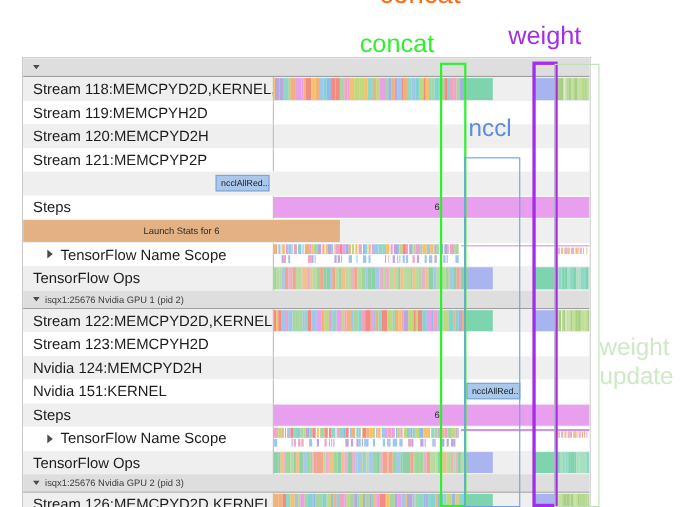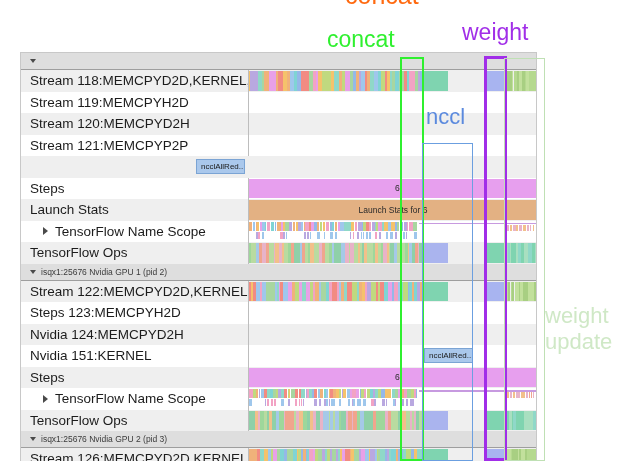--- a/index.html
+++ b/index.html
@@ -232,23 +232,20 @@
         <div class="tlabel">
           <span>Steps</span>
         </div>
         <div class="ttrack">
           <div class="solidbar" style="left: 0px; width: 288px; background: rgb(231, 159, 238);">
             <span style="position: absolute; left: 146px;">6</span>
           </div>
         </div>
       </div>
       <div class="trow shade">
-        <div class="tlabel">
-          <span>Launch Stats</span>
-        </div>
         <div class="ttrack">
           <div class="solidbar" style="left: 0px; width: 288px; background: rgb(227, 177, 131);">
             <span>Launch Stats for 6</span>
           </div>
         </div>
       </div>
       <div class="trow plain">
         <div class="tlabel indent">
           <span class="arrow"></span>
           <span>TensorFlow Name Scope</span>
@@ -558,21 +555,21 @@
             <div style="position: absolute; top: 0px; height: 19.5px; left: 20.4803px; width: 2.53926px; background: rgb(168, 207, 130);"></div>
             <div style="position: absolute; top: 0px; height: 19.5px; left: 23.0195px; width: 2.56518px; background: rgb(194, 224, 156);"></div>
             <div style="position: absolute; top: 0px; height: 19.5px; left: 25.5847px; width: 3.11485px; background: rgb(194, 224, 156);"></div>
             <div style="position: absolute; top: 0px; height: 19.5px; left: 28.6995px; width: 2.12795px; background: rgb(168, 207, 130);"></div>
             <div style="position: absolute; top: 0px; height: 19.5px; left: 30.8275px; width: 2.1725px; background: rgb(168, 207, 130);"></div>
           </div>
         </div>
       </div>
       <div class="trow plain">
         <div class="tlabel">
-          <span>Steps 123:MEMCPYH2D</span>
+          <span>Stream 123:MEMCPYH2D</span>
         </div>
         <div class="ttrack"></div>
       </div>
       <div class="trow shade">
         <div class="tlabel">
           <span>Nvidia 124:MEMCPYD2H</span>
         </div>
         <div class="ttrack"></div>
       </div>
       <div class="trow plain">

